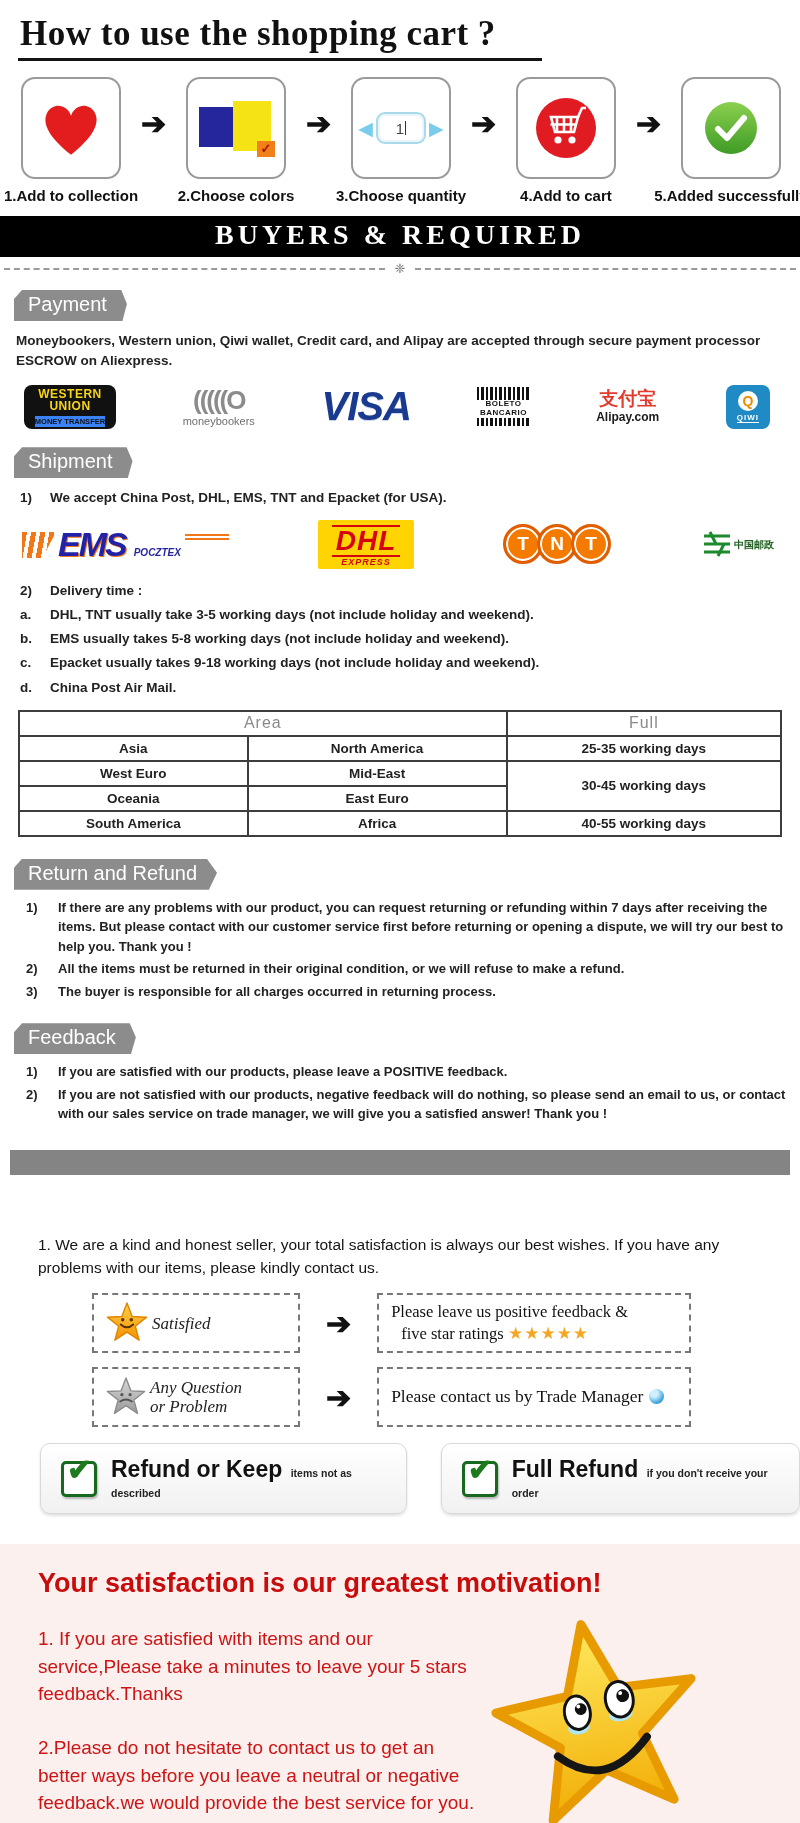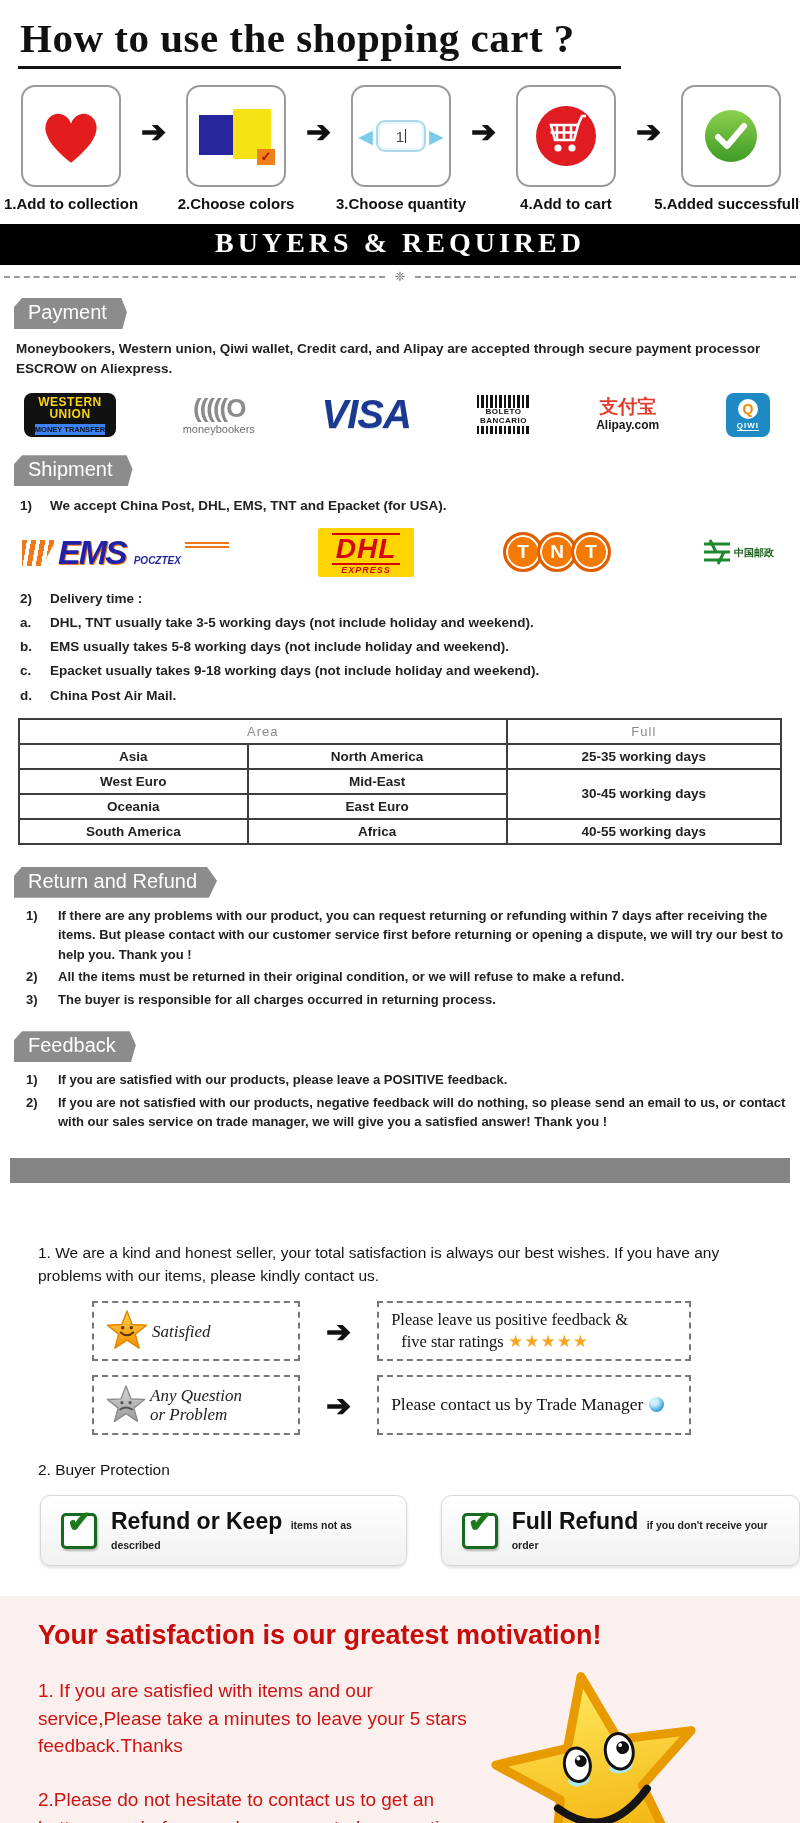--- a/index.html
+++ b/index.html
@@ -1,19 +1,19 @@
 <!DOCTYPE html>
 <html><head>
 <meta charset="utf-8">
 <style>
   html,body{margin:0;padding:0;background:#fff;}
   .page{width:800px;min-height:1823px;margin:0 auto;background:#fff;font-family:"Liberation Sans",sans-serif;color:#1c1c1c;overflow:hidden;position:relative;}
 
   
-  .howto-title{font-family:"Liberation Serif",serif;font-size:41px;font-weight:bold;color:#111;margin:14px 0 0 18px;display:inline-block;border-bottom:3px solid #141414;padding:0 46px 4px 2px;letter-spacing:.5px;}
+  .howto-title{font-family:"Liberation Serif",serif;font-size:35px;font-weight:bold;color:#111;margin:14px 0 0 18px;display:inline-block;border-bottom:3px solid #141414;padding:0 46px 4px 2px;letter-spacing:.5px;}
 
   
   .steps{display:flex;align-items:center;justify-content:space-between;padding:16px 6px 0 8px;}
   .step{display:flex;flex-direction:column;align-items:center;width:126px;}
   .card{width:96px;height:98px;border:2px solid #9a9a9a;border-radius:14px;background:#fff;display:flex;align-items:center;justify-content:center;position:relative;}
   .step-label{font-size:15px;font-weight:bold;color:#111;margin-top:8px;white-space:nowrap;}
   .step-arrow{font-size:30px;font-weight:bold;color:#111;margin:0 -14px 34px -14px;}
   .swatches{position:relative;width:74px;height:54px;}
   .sw-blue{position:absolute;left:0;top:6px;width:34px;height:40px;background:#26269c;}
   .sw-yellow{position:absolute;left:34px;top:0;width:38px;height:50px;background:#f6e315;}
@@ -66,21 +66,21 @@
   .dhl-sub{color:#d40511;font-style:italic;font-size:9px;font-weight:bold;letter-spacing:1px;}
   .tnt{display:flex;}
   .tnt-c{width:34px;height:34px;border-radius:50%;background:#f47a00;border:3px solid #e05e00;color:#fff;font-weight:bold;font-size:19px;display:flex;align-items:center;justify-content:center;margin-left:-6px;box-shadow:0 0 0 2px #fff inset;}
   .tnt-c:first-child{margin-left:0;}
   .cnpost{display:flex;flex-direction:row;align-items:center;}
   .cnpost-label{font-size:10px;color:#1c5c1c;font-weight:bold;margin-top:1px;}
 
   
   .shiptable{border-collapse:collapse;margin:12px auto 0;width:764px;}
   .shiptable th,.shiptable td{border:2px solid #3d3d3d;text-align:center;font-size:13.5px;font-weight:bold;color:#222;padding:2px 4px;height:19px;}
-  .shiptable th{color:#8a8a8a;font-size:13px;font-weight:normal;letter-spacing:1px;}
+  .shiptable th{color:#8a8a8a;font-size:16px;font-weight:normal;letter-spacing:1px;}
   .shiptable .c1{width:30%;} .shiptable .c2{width:34%;} .shiptable .c3{width:36%;}
 
   
   .numline2{display:flex;margin:3px 0 0 26px;font-size:13px;font-weight:bold;color:#222;line-height:1.5;}
   .numline2 .num{width:32px;flex:none;}
   .numline2 .txt{flex:1;padding-right:14px;}
 
   .gray-band{height:25px;background:#848484;margin:26px 10px 0;}
 
   
@@ -387,21 +387,20 @@
         <span class="serif-it"><span>Any Question</span><br><span>or Problem</span></span>
       </div>
       <div class="fb-arrow">➔</div>
       <div class="dashbox right">
         <div class="serif-txt" style="font-size:17.5px;">
           <span>Please contact us by Trade Manager</span><span class="tm-icon"></span>
         </div>
       </div>
     </div>
 
-    <div class="protection-title">2. Buyer Protection</div>
     <div class="protrow">
       <div class="protbox">
         <div class="checkbox">
             <span class="mark">✔</span>
           </div>
         <div><span class="prot-main">Refund or Keep</span>
         <span class="prot-sub">items not as described</span></div>
       </div>
       <div class="protbox">
         <div class="checkbox">

